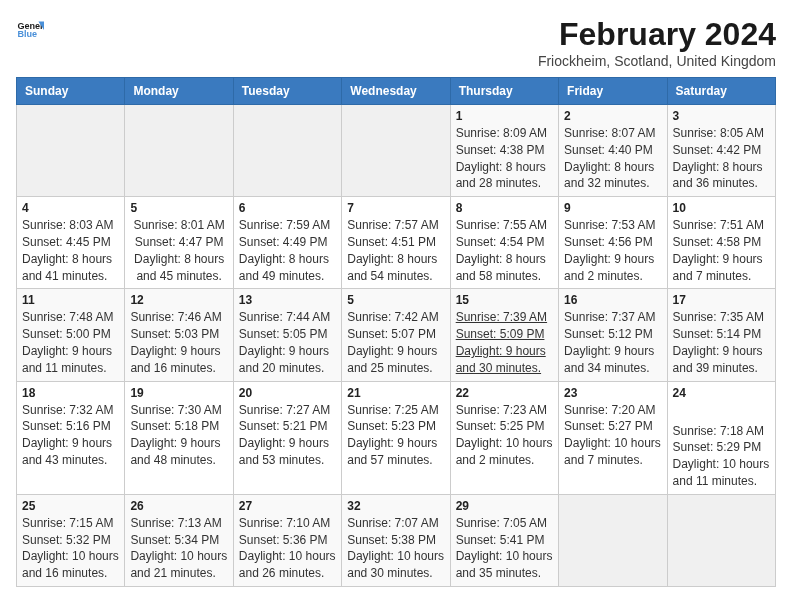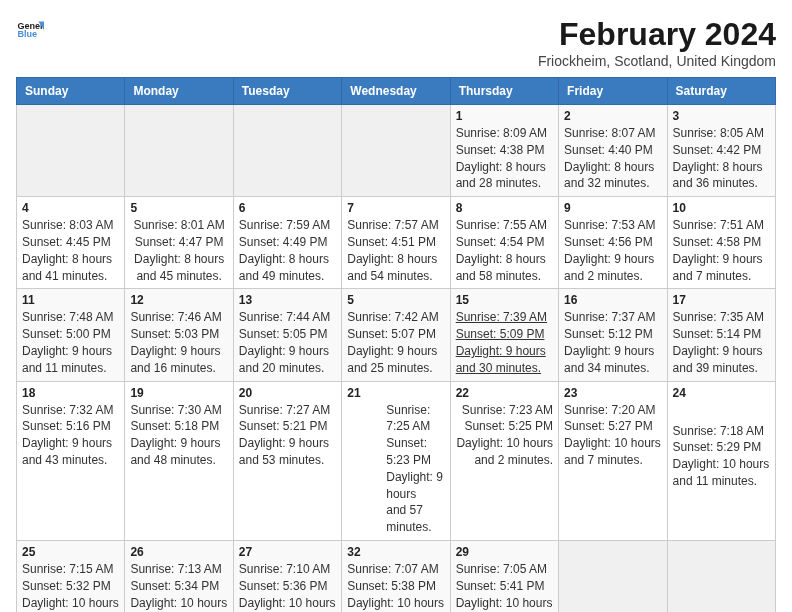--- a/index.html
+++ b/index.html
@@ -256,28 +256,28 @@
         </td>
         <td>
           <span class="day-num">20</span>
           <div class="cell-info" style="white-space: pre-line;">Sunrise: 7:27 AM
 Sunset: 5:21 PM
 Daylight: 9 hours
 and 53 minutes.</div>
         </td>
         <td>
           <span class="day-num">21</span>
-          <div class="cell-info" style="white-space: pre-line; margin-left: 39px;">Sunrise: 7:25 AM
+          <div class="cell-info" style="white-space: pre-line;">Sunrise: 7:25 AM
 Sunset: 5:23 PM
 Daylight: 9 hours
 and 57 minutes.</div>
         </td>
         <td>
           <span class="day-num">22</span>
-          <div class="cell-info" style="white-space: pre-line; text-align: right;">Sunrise: 7:23 AM
+          <div class="cell-info" style="white-space: pre-line;">Sunrise: 7:23 AM
 Sunset: 5:25 PM
 Daylight: 10 hours
 and 2 minutes.</div>
         </td>
         <td>
           <span class="day-num">23</span>
           <div class="cell-info" style="white-space: pre-line;">Sunrise: 7:20 AM
 Sunset: 5:27 PM
 Daylight: 10 hours
 and 7 minutes.</div>

